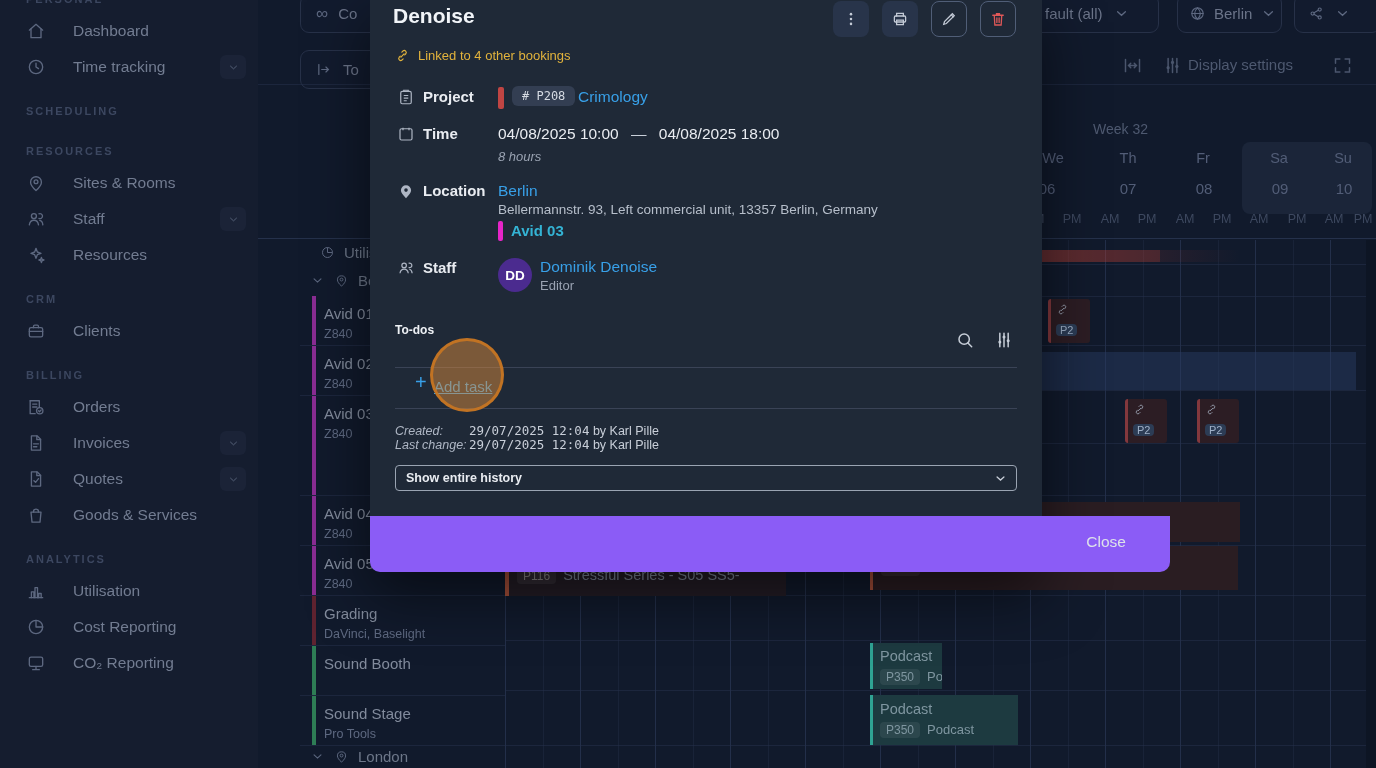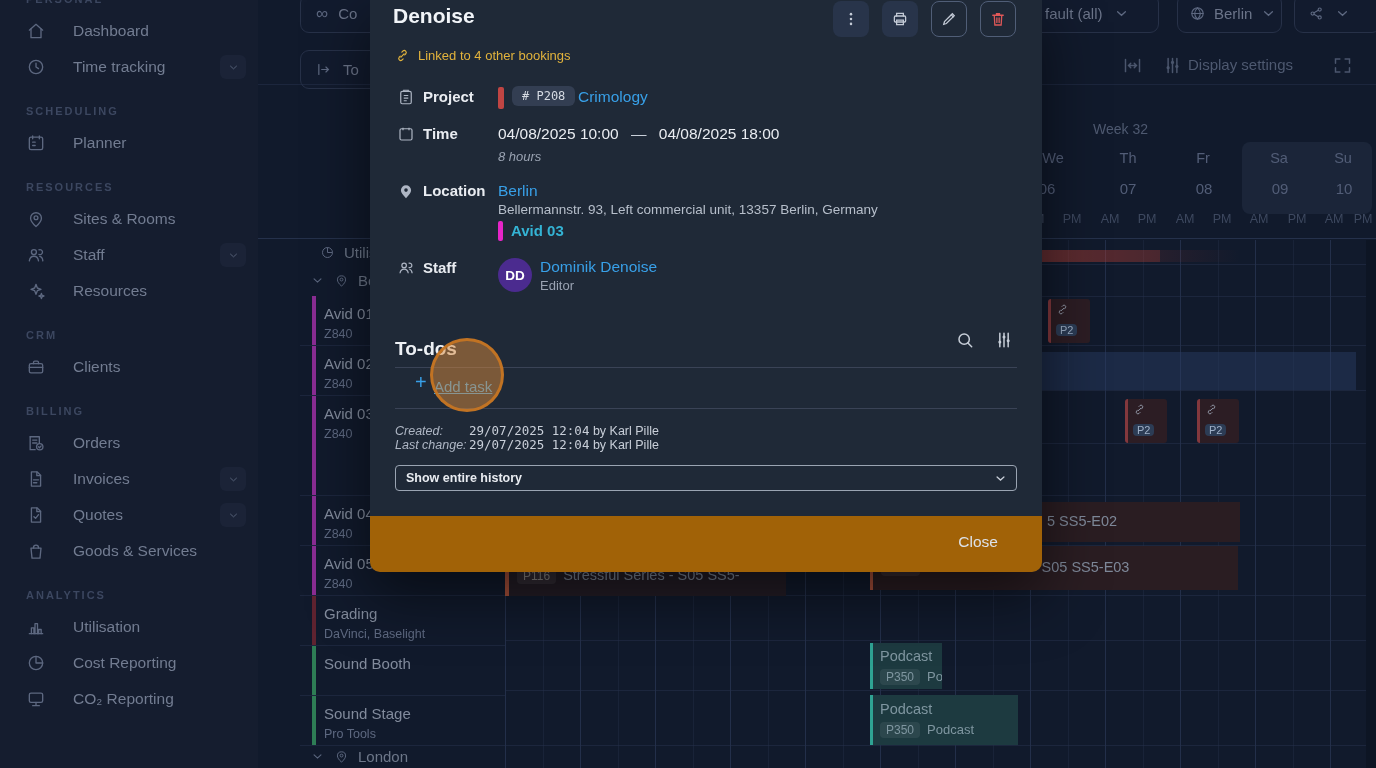--- a/index.html
+++ b/index.html
@@ -74,21 +74,21 @@
   .m-val{position:absolute;left:128px;}
   .m-div{position:absolute;left:25px;width:622px;height:1px;background:#3a4356;}
   .hist-line{position:absolute;left:25px;font-size:12.5px;color:#aeb6c4;}
   .hist-line .lbl{display:inline-block;width:74px;font-style:italic;}
   .hist-line .dt{font-family:"DejaVu Sans Mono",monospace;color:#c9cfd9;}
   .hist-line .by{color:#c9cfd9;}
   .m-select{position:absolute;left:25px;top:465px;width:622px;height:26px;border:1px solid #9aa4b2;
             border-radius:4px;box-sizing:border-box;display:flex;align-items:center;cursor:pointer;}
   .m-select span{margin-left:10px;font-size:12.5px;font-weight:bold;color:#e9ecf1;}
   .m-select svg{position:absolute;right:8px;width:15px;height:15px;color:#c9cfd9;}
-  .m-footer{position:absolute;left:0;top:516px;width:672px;height:56px;background:#a16207;
+  .m-footer{position:absolute;left:0;top:516px;width:800px;height:56px;background:#8b5cf6;
             border-radius:0 0 10px 10px;}
   .m-close{position:absolute;right:44px;top:17px;font-size:15.5px;color:#dde2ea;cursor:pointer;}
   .avatar{position:absolute;left:128px;width:34px;height:34px;border-radius:50%;
           display:flex;align-items:center;justify-content:center;font-size:13.5px;font-weight:bold;color:#fff;}
   .cursor-ring{position:absolute;left:430px;top:338px;width:68px;height:68px;border-radius:50%;
                background:rgba(215,137,59,.5);border:3px solid rgba(198,117,35,.95);z-index:30;}
 </style>
 </head>
 <body>
 
@@ -110,27 +110,20 @@
             <path d="M12 7.5v4.5l3 2"></path>
           </svg>
           <span>Time tracking</span>
           <span class="side-chev">
             <svg width="13" height="13" viewBox="0 0 24 24" fill="none" stroke="currentColor" stroke-width="1.6" stroke-linecap="round" stroke-linejoin="round">
               <path d="M6.5 9.5l5.5 5 5.5-5"></path>
             </svg>
           </span>
         </div>
         <div class="side-sec">SCHEDULING</div>
-        <div class="side-item">
-          <svg viewBox="0 0 24 24" fill="none" stroke="currentColor" stroke-width="1.6" stroke-linecap="round" stroke-linejoin="round">
-            <rect x="4" y="5" width="16" height="15" rx="2"></rect>
-            <path d="M8 3.5V7M16 3.5V7M8 11h3M8 15h3"></path>
-          </svg>
-          <span>Planner</span>
-        </div>
         <div class="side-sec">RESOURCES</div>
         <div class="side-item">
           <svg viewBox="0 0 24 24" fill="none" stroke="currentColor" stroke-width="1.6" stroke-linecap="round" stroke-linejoin="round">
             <path d="M12 21c4.2-3.8 6.5-7.2 6.5-10A6.5 6.5 0 105.5 11c0 2.8 2.3 6.2 6.5 10z"></path>
             <circle cx="12" cy="10.5" r="2.3"></circle>
           </svg>
           <span>Sites &amp; Rooms</span>
         </div>
         <div class="side-item">
           <svg viewBox="0 0 24 24" fill="none" stroke="currentColor" stroke-width="1.6" stroke-linecap="round" stroke-linejoin="round">
@@ -555,21 +548,21 @@
           <path d="M4 19c.5-3.5 2.7-5.5 5.5-5.5S14.5 15.5 15 19"></path>
           <path d="M15.5 5.8a3 3 0 110 5.4"></path>
           <path d="M16.5 13.7c2.2.5 3.4 2.3 3.7 5.3"></path>
         </svg>
     </span>
     <span class="m-label" style="top:259px;">Staff</span>
     <span class="avatar" style="top:258px;background:#4b2b8f;">DD</span>
     <span class="m-link" style="position:absolute;left:170px;top:258px;font-size:15.5px;">Dominik Denoise</span>
     <span style="position:absolute;left:170px;top:278px;font-size:13px;color:#9aa3b2;">Editor</span>
 
-    <div style="position:absolute;left:25px;top:338px;font-size:19px;font-weight:bold;color:#eef1f5;text-align:right;">To-dos</div>
+    <div style="position:absolute;left:25px;top:323px;font-size:12px;font-weight:bold;color:#eef1f5;text-align:right;">To-dos</div>
     <div style="position:absolute;left:585px;top:330px;color:#c7ced8;cursor:pointer;">
       <svg width="20" height="20" viewBox="0 0 24 24" fill="none" stroke="currentColor" stroke-width="1.8" stroke-linecap="round">
           <circle cx="11" cy="11" r="6.2"></circle>
           <path d="M15.5 15.5L20 20"></path>
         </svg>
     </div>
     <div style="position:absolute;left:624px;top:330px;color:#c7ced8;cursor:pointer;">
       <svg width="20" height="20" viewBox="0 0 24 24" fill="none" stroke="currentColor" stroke-width="1.8" stroke-linecap="round">
           <path d="M7 4v16M12 4v16M17 4v16"></path>
           <circle cx="7" cy="14.5" r="1.8" fill="currentColor" stroke="none"></circle>

